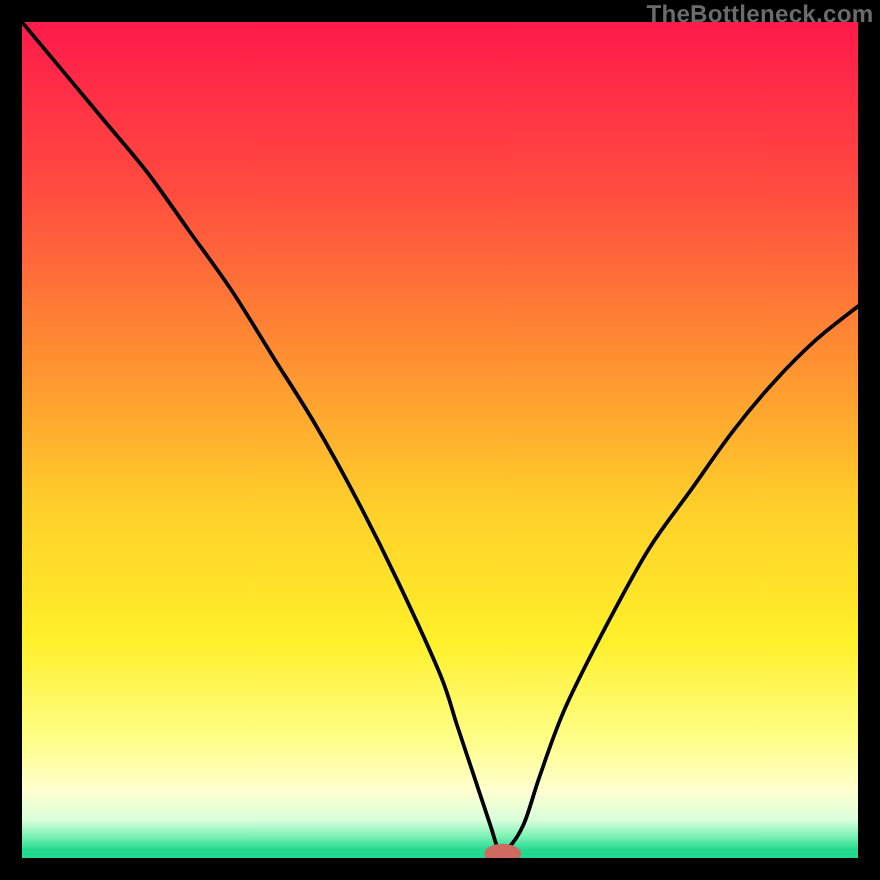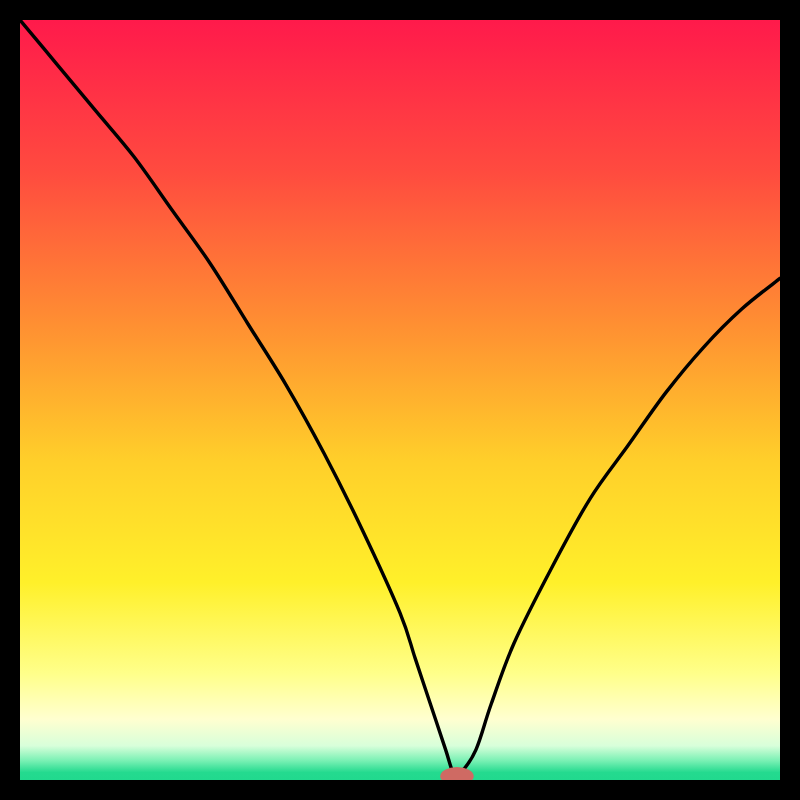--- a/index.html
+++ b/index.html
@@ -74,13 +74,14 @@
       </defs>
       <rect x="0" y="0" width="100" height="100" fill="url(#bg)"></rect>
     </svg>
 
     <svg class="curve" viewBox="0 0 100 100" preserveAspectRatio="none">
       <path id="curve-path" fill="none" stroke-width="0.45" stroke-linecap="round" stroke-linejoin="round" d="M 0 0 C 0.8333333333333334 1 3.333333333333333 4 5 6 C 6.666666666666667 8 8.333333333333334 10 10 12 C 11.666666666666666 14 13.333333333333334 15.833333333333334 15 18 C 16.666666666666668 20.166666666666668 18.333333333333332 22.666666666666668 20 25 C 21.666666666666668 27.333333333333332 23.333333333333332 29.5 25 32 C 26.666666666666668 34.5 28.333333333333332 37.333333333333336 30 40 C 31.666666666666668 42.666666666666664 33.333333333333336 45.166666666666664 35 48 C 36.666666666666664 50.833333333333336 38.333333333333336 53.833333333333336 40 57 C 41.666666666666664 60.166666666666664 43.333333333333336 63.5 45 67 C 46.666666666666664 70.5 48.833333333333336 75.16666666666667 50 78 C 51.166666666666664 80.83333333333333 51.333333333333336 82 52 84 C 52.666666666666664 86 53.33333333333333 88 54 90 C 54.66666666666667 92 55.50000000000001 94.5 56.00000000000001 96 C 56.50000000000001 97.5 56.666666666666664 98.5 56.99999999999999 99 C 57.33333333333332 99.5 57.49999999999999 99.5 57.99999999999999 99 C 58.49999999999999 98.5 59.33333333333333 97.5 60 96 C 60.66666666666667 94.5 61.166666666666664 92.33333333333333 62 90 C 62.833333333333336 87.66666666666667 63.666666666666664 85 65 82 C 66.33333333333333 79 68.33333333333333 75.16666666666667 70 72 C 71.66666666666667 68.83333333333333 73.33333333333333 65.66666666666667 75 63 C 76.66666666666667 60.333333333333336 78.33333333333333 58.333333333333336 80 56 C 81.66666666666667 53.666666666666664 83.33333333333333 51.166666666666664 85 49 C 86.66666666666667 46.833333333333336 88.33333333333333 44.83333333333334 90 43.00000000000001 C 91.66666666666667 41.16666666666667 93.33333333333333 39.5 95 38 C 96.66666666666667 36.5 99.16666666666667 34.666666666666664 100 34" stroke="#000000"></path>
       <ellipse id="min-marker" cx="57.49999999999999" cy="99.5" rx="2.2" ry="1.2" fill="#cf6a63"></ellipse>
     </svg>
 
   </div>
+  <div class="watermark">TheBottleneck.com</div>
 </div>
 
 </body></html>

